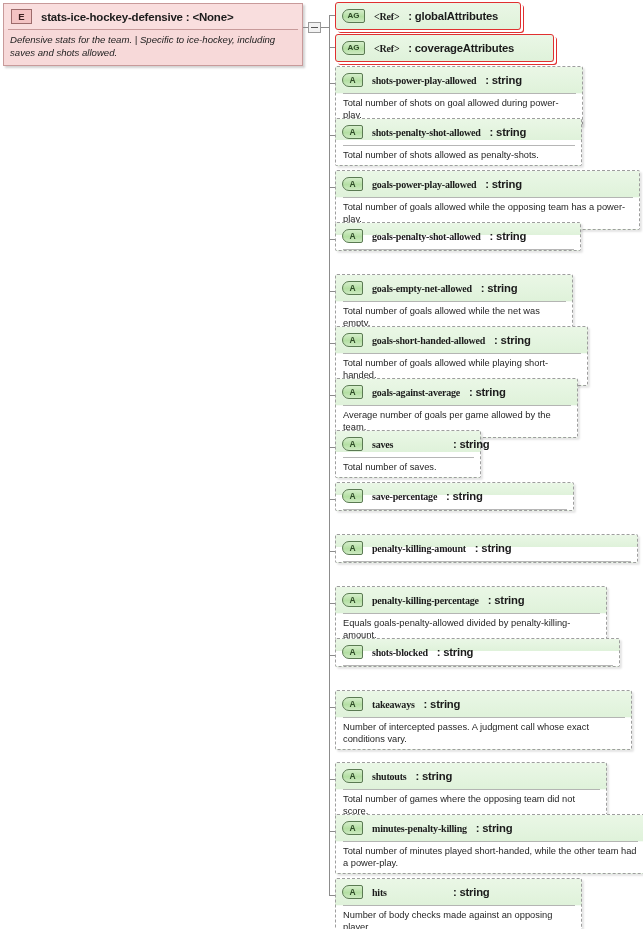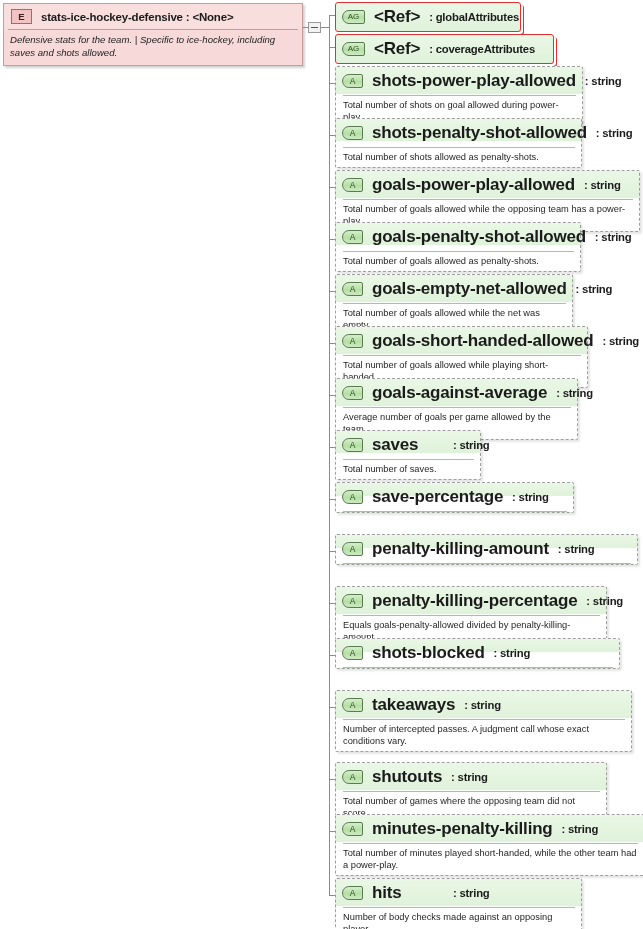--- a/index.html
+++ b/index.html
@@ -160,33 +160,34 @@
   }
   .badge-a, .badge-ag {
     flex: 0 0 auto;
     box-sizing: border-box;
     height: 14px;
     border: 1px solid #5a7a52;
     border-radius: 7px 2px 2px 7px;
     background: linear-gradient(to bottom, #d5eecb 0%, #b4dfa3 55%, #cdeac2 100%);
     color: #2e4a27;
     font-size: 8.5px;
-    font-weight: normal;
+    font-weight: bold;
     line-height: 12px;
     text-align: center;
     margin-right: 9px;
   }
   .badge-a { width: 21px; }
   .badge-ag { width: 23px; font-size: 8px; }
 
   .node .nname {
-    font-size: 17px;
+    font-size: 10px;
     font-weight: bold;
     color: #1b1b1b;
     letter-spacing: -0.2px;
+    font-family: Liberation Serif, serif;
   }
   .node .ntype {
     font-size: 11.3px;
     font-weight: bold;
     color: #1b1b1b;
     letter-spacing: -0.2px;
   }
   .node.pad-name .nname {
     display: inline-block;
     min-width: 72px;
@@ -291,21 +292,20 @@
     <div class="node attr" style="left: 335px; top: 222px; width: 246px;">
       <div class="nbox">
         <span class="notch"></span>
         <div class="row-head">
           <span class="badge-a">A</span>
           <span class="nname">goals-penalty-shot-allowed</span>
           <span>&nbsp;&nbsp;</span>
           <span class="ntype">: string</span>
         </div>
         <div class="ndivider"></div>
-        <div class="ndoc">Total number of goals allowed as penalty-shots.</div>
       </div>
     </div>
     <div class="node attr" style="left: 335px; top: 274px; width: 238px;">
       <div class="nbox">
         <span class="notch"></span>
         <div class="row-head">
           <span class="badge-a">A</span>
           <span class="nname">goals-empty-net-allowed</span>
           <span>&nbsp;&nbsp;</span>
           <span class="ntype">: string</span>

